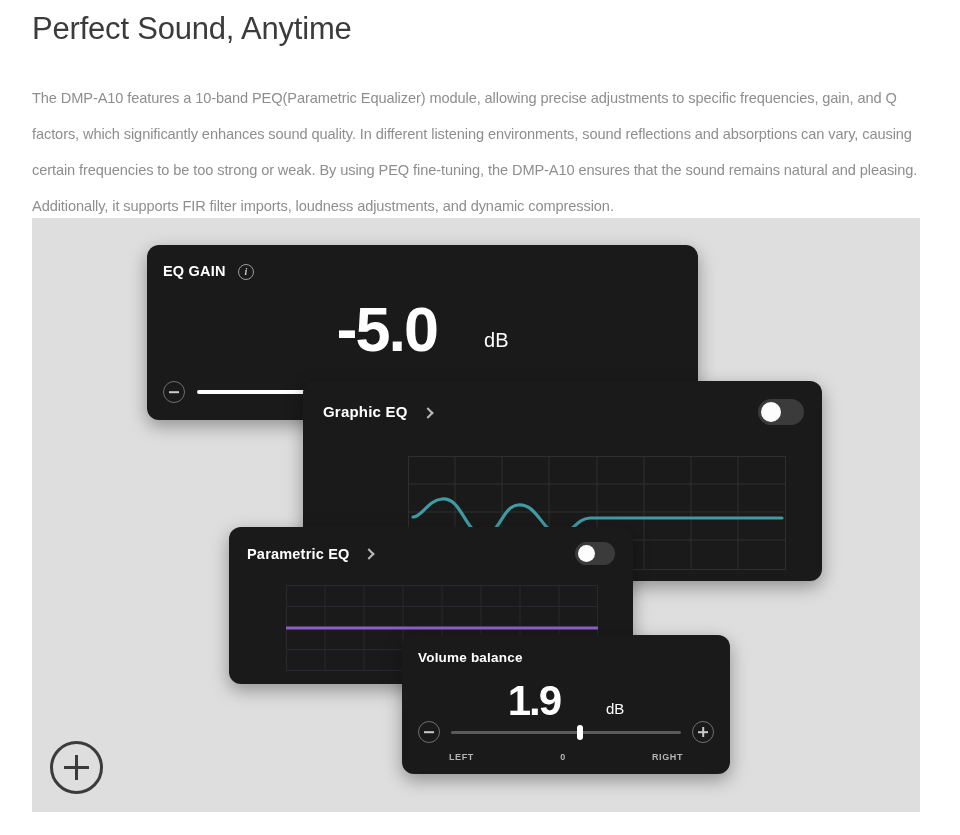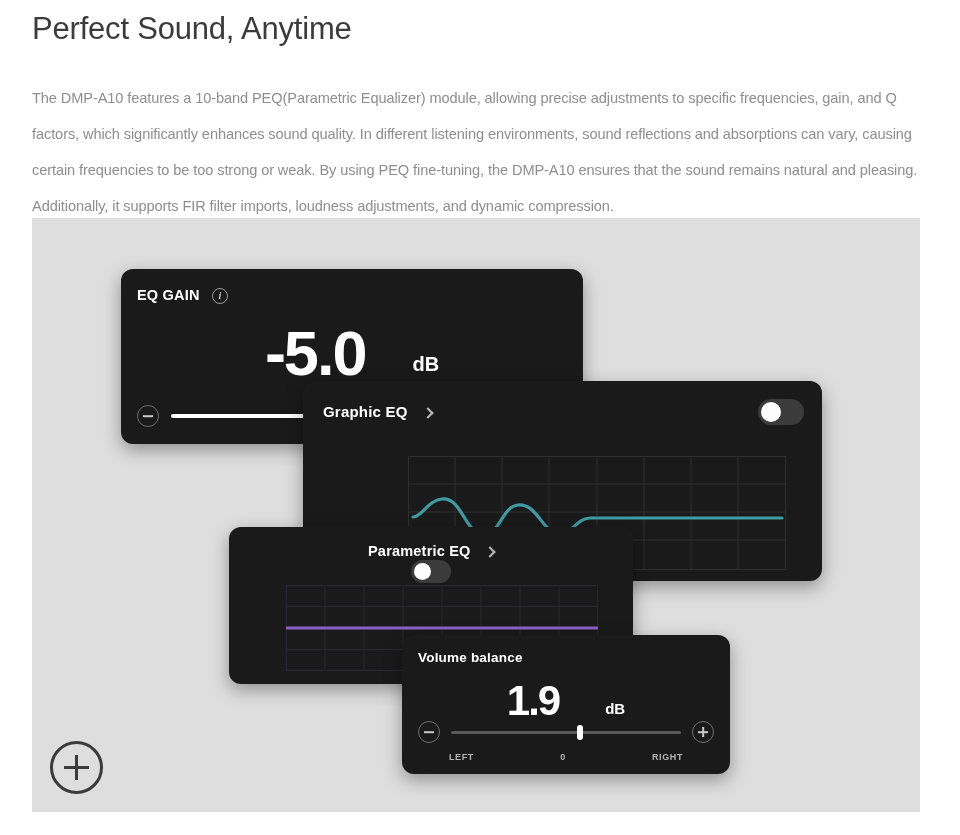--- a/index.html
+++ b/index.html
@@ -124,25 +124,25 @@
   .round-btn .bar-h { width: 10px; height: 1.6px; transform: translate(-50%,-50%); }
   .round-btn .bar-v { width: 1.6px; height: 10px; transform: translate(-50%,-50%); }
 
   
   .value-row { display: flex; align-items: flex-end; justify-content: center; gap: 44px; }
   .value-num {
     color: #ffffff; font-weight: bold;
     letter-spacing: -2px;
   }
   .value-unit {
-    color: #ffffff; font-weight: bold;
-  }
-
-  
-  #card-eq-gain { left: 89px; top: 27px; width: 462px; height: 175px; z-index: 1; margin-top: 24px; }
+    color: #ffffff; font-weight: normal;
+  }
+
+  
+  #card-eq-gain { left: 115px; top: 27px; width: 551px; height: 175px; z-index: 1; }
   #card-eq-gain .card-title { position:absolute; left: 16px; top: 18px; font-size: 14.5px; }
   #card-eq-gain .info-icon { margin-left: 8px; }
   #card-eq-gain .value-row { position:absolute; left: 0; right: 0; top: 55px; }
   #card-eq-gain .value-num { font-size: 63px; line-height: 58px; }
   #card-eq-gain .value-unit { font-size: 20px; margin-left: 3px; margin-bottom: 6px; }
   #card-eq-gain .gain-controls {
     position: absolute; left: 16px; right: 16px; bottom: 17px;
     display: flex; align-items: center; gap: 12px;
   }
   #card-eq-gain .gain-track {
@@ -156,21 +156,21 @@
     display: flex; align-items: center; justify-content: space-between;
   }
   #card-graphic-eq .card-title { font-size: 15px; }
   #card-graphic-eq .chevron { margin-left: 12px; }
   .eq-plot { position: absolute; left: 105px; top: 75px; width: 378px; height: 114px; }
 
   
   #card-parametric-eq { left: 197px; top: 309px; width: 404px; height: 157px; z-index: 3; }
   #card-parametric-eq .head {
     position: absolute; left: 18px; right: 18px; top: 15px;
-    display: flex; align-items: center; justify-content: space-between; flex-direction: column;
+    display: flex; align-items: center; justify-content: space-between;
   }
   #card-parametric-eq .card-title { font-size: 14.5px; }
   #card-parametric-eq .chevron { margin-left: 11px; }
   #card-parametric-eq .toggle { width: 40px; height: 23px; border-radius: 12px; }
   #card-parametric-eq .toggle .knob { width: 17px; height: 17px; top: 3px; left: 3px; }
   .peq-plot { position: absolute; left: 57px; top: 58px; width: 312px; height: 86px; }
 
   
   #card-volume-balance { left: 370px; top: 417px; width: 328px; height: 139px; z-index: 4; }
   #card-volume-balance .card-title { position:absolute; left: 16px; top: 15px; font-size: 13.5px; }

